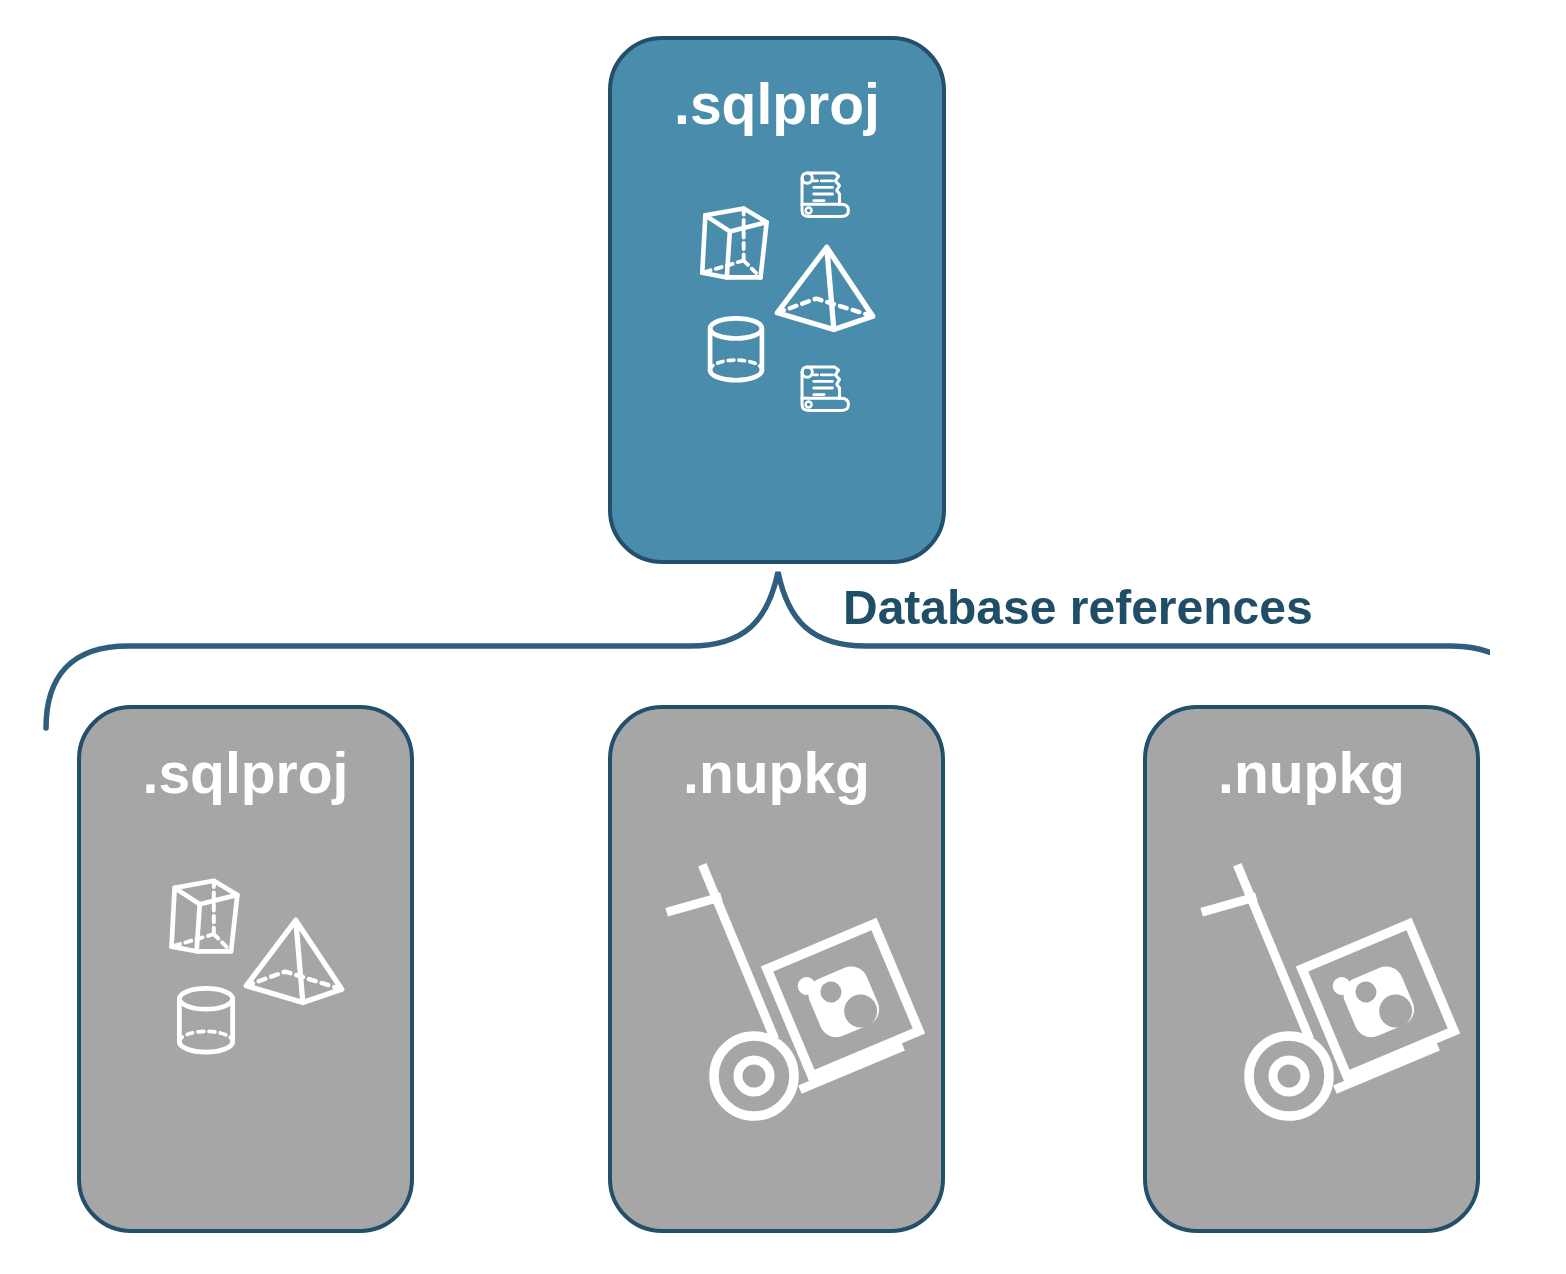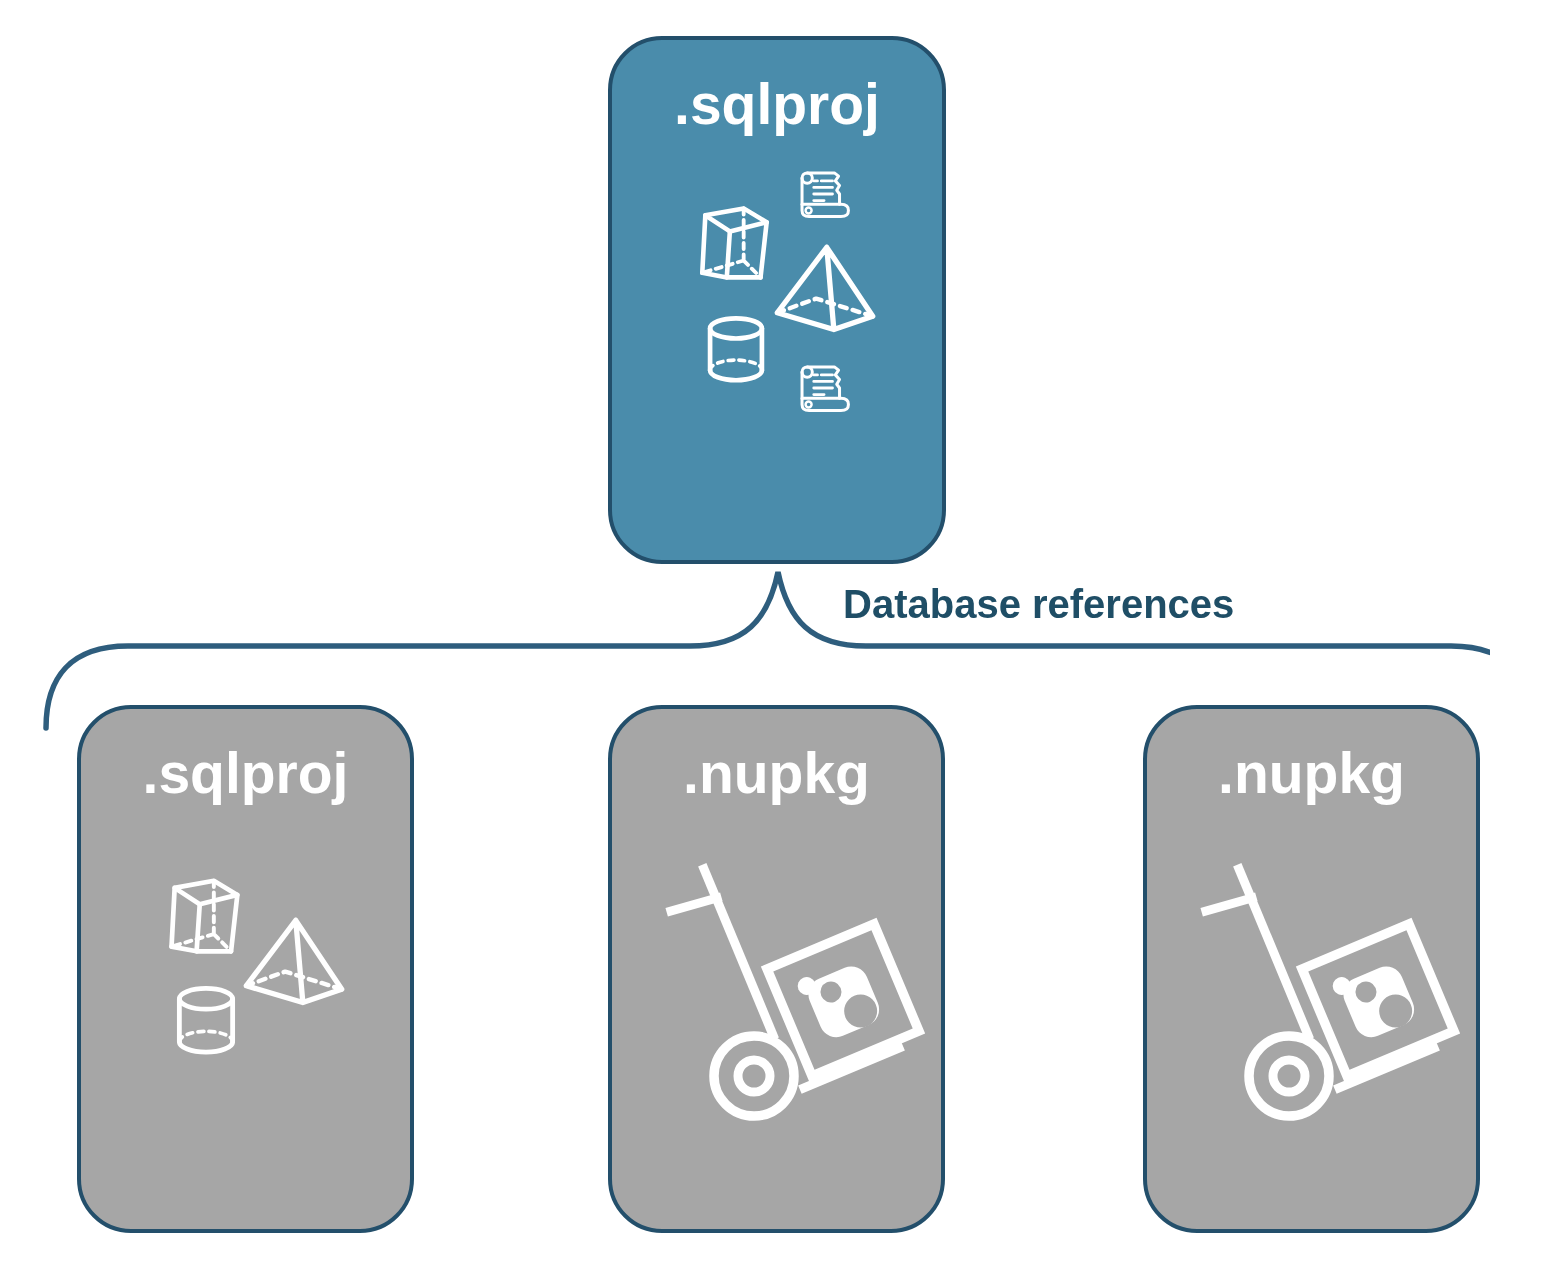--- a/index.html
+++ b/index.html
@@ -24,21 +24,21 @@
   .node.child{width:337px;height:528px;background:var(--child-fill);top:705px;}
   .node.child.c1{left:77px;}
   .node.child.c2{left:608px;}
   .node.child.c3{left:1143px;}
   .node-title{
     position:absolute;left:0;right:0;top:36px;text-align:center;
     font-size:57px;font-weight:bold;color:#ffffff;line-height:1;letter-spacing:0px;
   }
   .icon-abs{position:absolute;}
   .edge-label{
-    position:absolute;left:843px;top:584px;font-size:40px;font-weight:bold;
+    position:absolute;left:843px;top:584px;font-size:48px;font-weight:bold;
     color:var(--label-text);line-height:1;white-space:nowrap;
   }
   .brace-svg{position:absolute;left:0;top:558px;width:1566px;height:190px;}
   svg{display:block;}
 </style>
 </head>
 <body>
 
 <div class="canvas">
 

